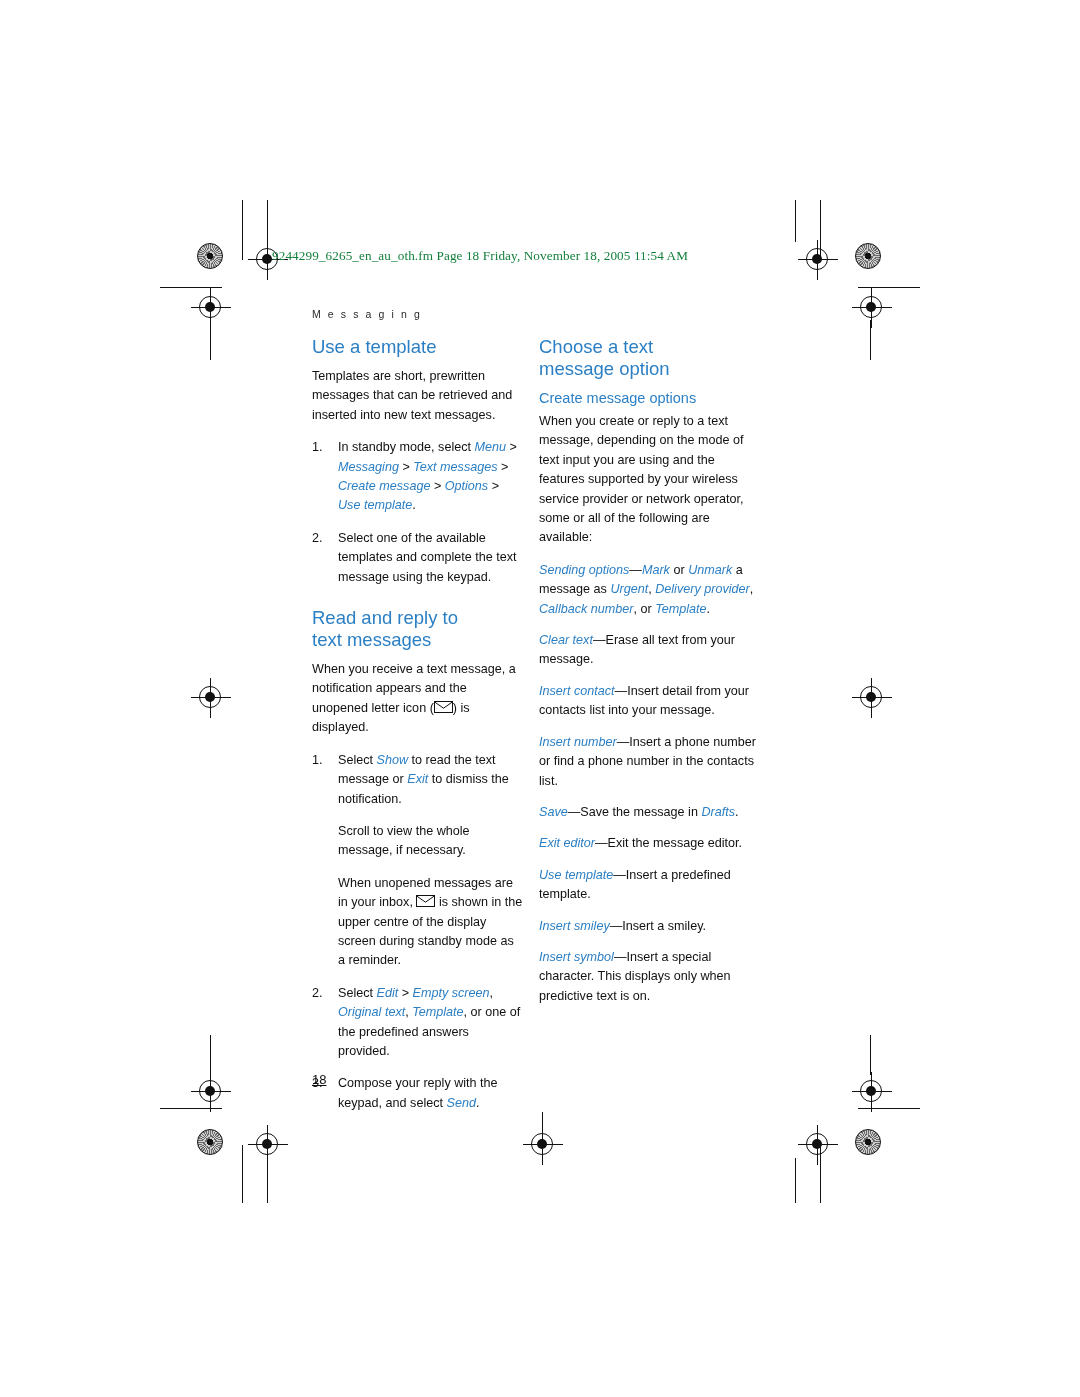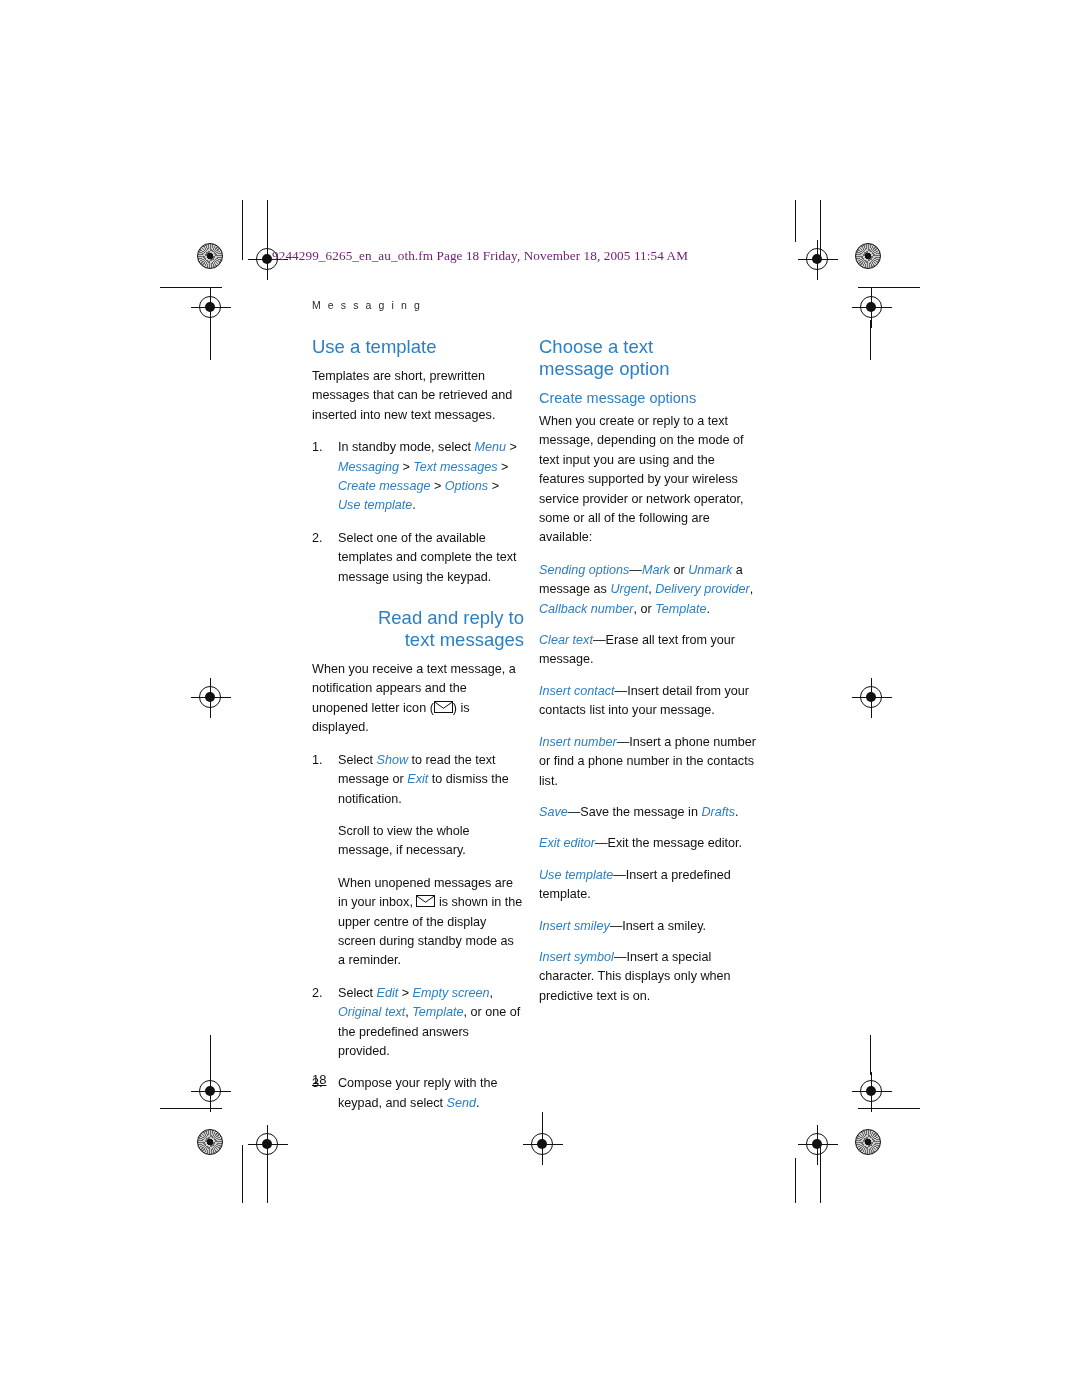--- a/index.html
+++ b/index.html
@@ -54,28 +54,28 @@
     background: #111;
   }
 
   
   .filename-bar {
     position: absolute;
     left: 272px;
     top: 248px;
     font-family: "Liberation Serif", serif;
     font-size: 13.2px;
-    color: #701a75;
+    color: #15803d;
     white-space: nowrap;
     letter-spacing: 0.1px;
   }
   .running-head {
     position: absolute;
     left: 312px;
-    top: 299px;
+    top: 308px;
     font-size: 10.5px;
     letter-spacing: 2.1px;
     color: #2a2a2a;
   }
 
   .col {
     position: absolute;
     width: 212px;
     font-size: 12.6px;
     line-height: 19.4px;
@@ -222,21 +222,21 @@
     <div class="li">
       <span class="num">1.</span>
       <span>In standby mode, select <em class="blue">Menu</em> &gt; <em class="blue">Messaging</em> &gt; <em class="blue">Text messages</em> &gt; <em class="blue">Create message</em> &gt; <em class="blue">Options</em> &gt; <em class="blue">Use template</em>.</span>
     </div>
     <div class="li">
       <span class="num">2.</span>
       <span>Select one of the available templates and complete the text message using the keypad.</span>
     </div>
   </div>
 
-  <h1 class="sec" style="margin-top:20px;text-align:right;">Read and reply to<br>text messages</h1>
+  <h1 class="sec" style="margin-top:20px;">Read and reply to<br>text messages</h1>
 
   <p class="body">When you receive a text message, a notification appears and the unopened letter icon (<span class="envelope"><svg width="19" height="12" viewBox="0 0 19 12">
           <rect x="0.5" y="0.5" width="18" height="11" fill="#ffffff" stroke="#111" stroke-width="1"></rect>
           <path d="M0.8 1.1 L9.5 7.2 L18.2 1.1" fill="none" stroke="#111" stroke-width="1"></path>
         </svg></span>) is displayed.</p>
 
   <div class="ol">
     <div class="li">
       <span class="num">1.</span>
       <span>Select <em class="blue">Show</em> to read the text message or <em class="blue">Exit</em> to dismiss the notification.</span>

